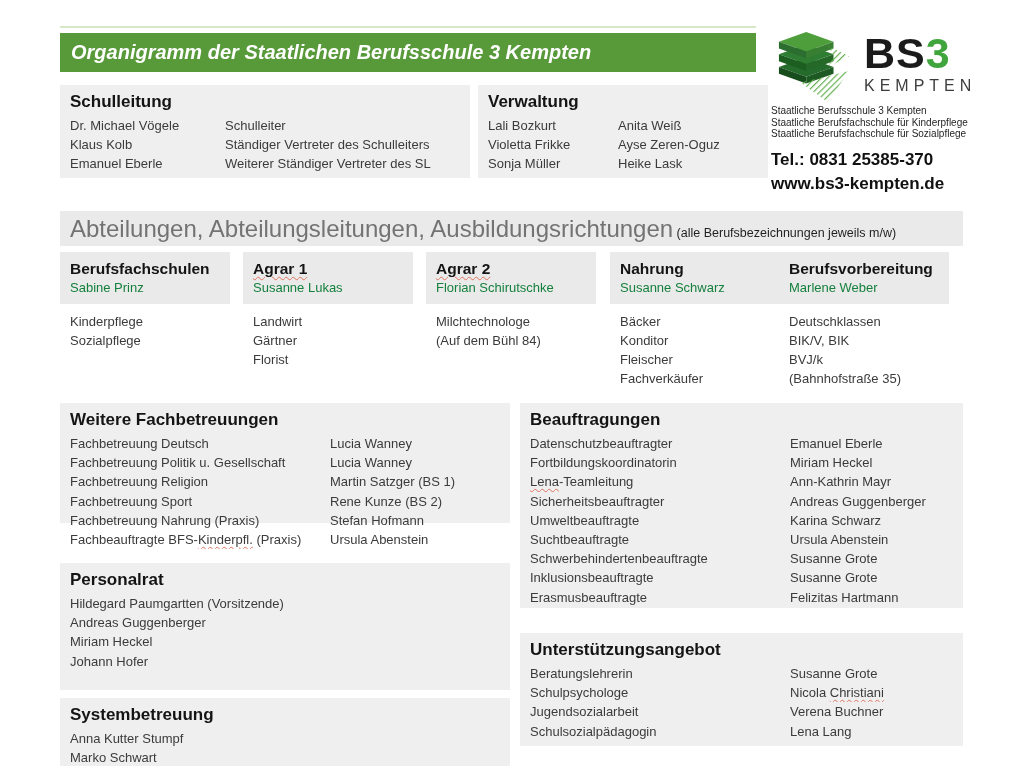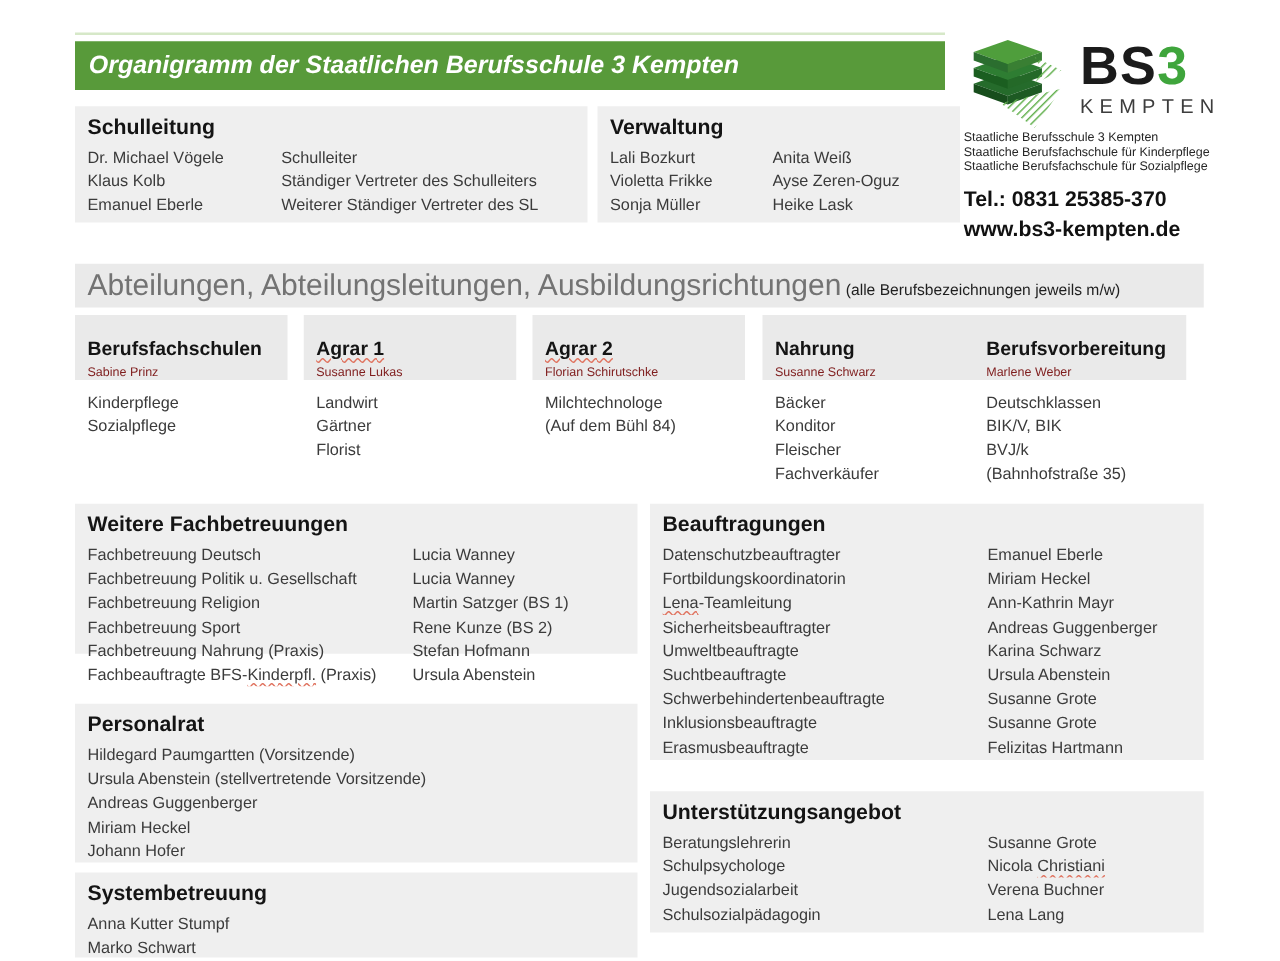--- a/index.html
+++ b/index.html
@@ -36,23 +36,23 @@
   .verwaltung { left:478px; top:85px; width:290px; height:93px; }
   .verwaltung .grid2 { grid-template-columns:130px 1fr; }
 
   .band {
     left:60px; top:211px; width:903px; height:35px; background:#eaeaea;
     line-height:35px; padding-left:10px; white-space:nowrap;
   }
   .band-big { font-size:24px; color:#737373; }
   .band-small { font-size:12.5px; color:#1f1f1f; }
 
-  .dept { top:252px; width:170px; height:52px; background:#eaeaea; padding:18px 10px; }
+  .dept { top:252px; width:170px; height:52px; background:#eaeaea; padding:7px 10px; }
   .dept-title { font-size:15.5px; font-weight:700; color:#141414; line-height:20px; white-space:nowrap; }
-  .dept-head { font-size:10px; color:#7f1d1d; line-height:17px; white-space:nowrap; }
+  .dept-head { font-size:13px; color:#15803d; line-height:17px; white-space:nowrap; }
   .dept-list { top:312px; width:170px; font-size:13px; line-height:19px; color:#3b3b3b; padding-left:10px; }
   .d1 { left:60px; }  .d2 { left:243px; }  .d3 { left:426px; }  .d4 { left:610px; }  .d5 { left:779px; }
 
   .fachbetreuungen { left:60px; top:403px; width:450px; height:120px; }
   .fachbetreuungen .grid2 { grid-template-columns:260px 1fr; }
   .personalrat { left:60px; top:563px; width:450px; height:127px; }
   .plain-rows { font-size:13px; line-height:19.2px; color:#3b3b3b; }
   .systembetreuung { left:60px; top:698px; width:450px; height:68px; }
 
   .beauftragungen { left:520px; top:403px; width:443px; height:205px; }
@@ -205,21 +205,20 @@
         <span>Stefan Hofmann</span>
       <span><span>Fachbeauftragte BFS-</span><span class="squig">Kinderpfl.</span><span> (Praxis)</span></span>
         <span>Ursula Abenstein</span>
     </div>
   </div>
 
   <div class="abs box personalrat">
     <div class="box-title">Personalrat</div>
     <div class="plain-rows">
       <div>Hildegard Paumgartten (Vorsitzende)</div>
-      <div>Ursula Abenstein (stellvertretende Vorsitzende)</div>
       <div>Andreas Guggenberger</div>
       <div>Miriam Heckel</div>
       <div>Johann Hofer</div>
     </div>
   </div>
 
   <div class="abs box systembetreuung">
     <div class="box-title">Systembetreuung</div>
     <div class="plain-rows">
       <div>Anna Kutter Stumpf</div>

